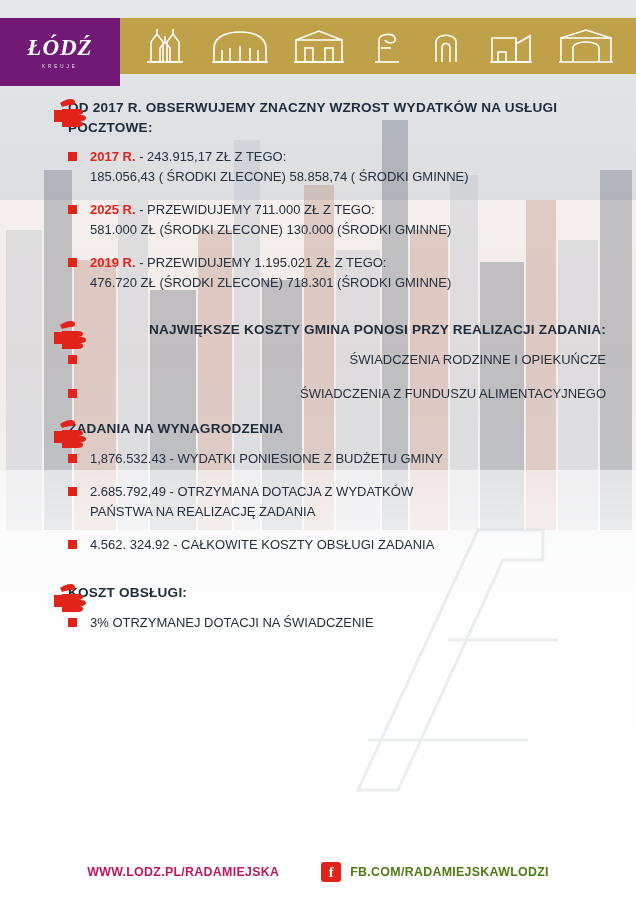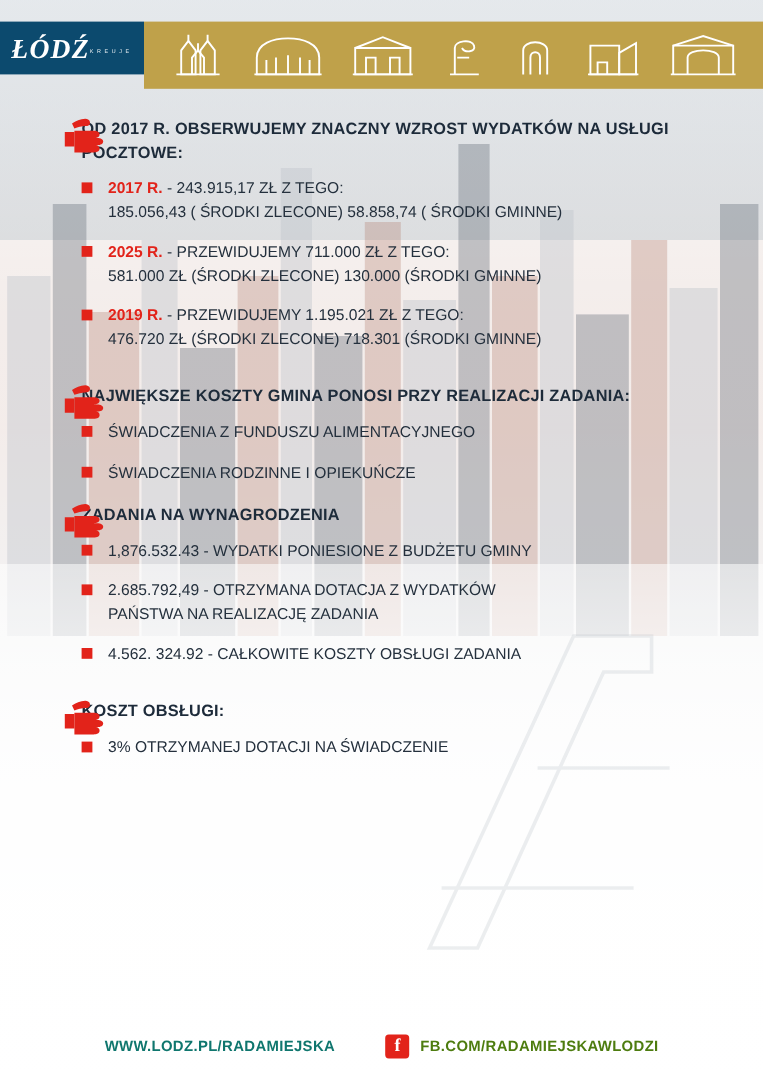--- a/index.html
+++ b/index.html
@@ -62,23 +62,23 @@
 
   
   .header {
     position: absolute;
     left: 0; top: 18px;
     width: 636px; height: 56px;
     display: flex;
     z-index: 5;
   }
   .logo-box {
-    width: 120px; height: 44px;
-    background: #0c4a6e;
-    display:flex; flex-direction: row;
+    width: 120px; height: 68px;
+    background: #701a75;
+    display:flex; flex-direction: column;
     align-items:center; justify-content:center;
     color: #ffffff;
   }
   .logo-mark {
     font-family: "Liberation Serif", serif;
     font-size: 23px;
     letter-spacing: 1px;
     line-height: 1;
     font-style: italic;
     font-weight: 700;
@@ -157,21 +157,21 @@
     width: 636px;
     display: flex;
     align-items: center;
     justify-content: center;
     gap: 42px;
     z-index: 6;
   }
   .footer .site {
     font-weight: 700;
     font-size: 12.4px;
-    color: #0f766e;
+    color: #be185d;
     letter-spacing: .3px;
   }
   .fb-group { display:flex; align-items:center; gap: 9px; }
   .fb-icon {
     width: 20px; height: 20px;
     background: #e2231a;
     border-radius: 3px;
     color: #fff;
     font-family: "Liberation Serif", serif;
     font-weight: 700;
@@ -311,75 +311,75 @@
           <span class="ln">581.000 ZŁ  (ŚRODKI ZLECONE) 130.000 (ŚRODKI GMINNE)</span>
         </li>
         <li>
           <span class="sq"></span>
           <span class="yr">2019 R.</span><span> - PRZEWIDUJEMY 1.195.021 ZŁ Z TEGO:</span>
           <span class="ln">476.720 ZŁ (ŚRODKI ZLECONE)  718.301 (ŚRODKI GMINNE)</span>
         </li>
       </ul>
     </div>
 
+    <div class="section" style="margin-top:26px;text-align:right;">
+      <svg class="hand" viewBox="0 0 40 34">
+        <g fill="#e2231a">
+          <path d="M2 14 h8 v12 h-8z"></path>
+          <path d="M10 11 c3-1 6-2 9-2 c3 0 4-1 4-3 c0-2-2-3-4-3 c-4 0-8 2-11 4 z"></path>
+          <path d="M10 13 h16 c3 0 5 1 5 3 c0 2-2 3-5 3 h-6 h9 c3 0 5 1 5 3 c0 2-2 3-5 3 h-9 h7 c3 0 4 1 4 3 c0 2-2 3-5 3 h-16 z"></path>
+        </g>
+      </svg>
+      <p class="sec-title">NAJWIĘKSZE KOSZTY GMINA PONOSI PRZY REALIZACJI ZADANIA:</p>
+      <ul class="items">
+        <li>
+          <span class="sq"></span>
+          <span>ŚWIADCZENIA RODZINNE I OPIEKUŃCZE</span>
+        </li>
+        <li>
+          <span class="sq"></span>
+          <span>ŚWIADCZENIA Z FUNDUSZU ALIMENTACYJNEGO</span>
+        </li>
+      </ul>
+    </div>
+
+    <div class="section" style="margin-top:14px;">
+      <svg class="hand" viewBox="0 0 40 34">
+        <g fill="#e2231a">
+          <path d="M2 14 h8 v12 h-8z"></path>
+          <path d="M10 11 c3-1 6-2 9-2 c3 0 4-1 4-3 c0-2-2-3-4-3 c-4 0-8 2-11 4 z"></path>
+          <path d="M10 13 h16 c3 0 5 1 5 3 c0 2-2 3-5 3 h-6 h9 c3 0 5 1 5 3 c0 2-2 3-5 3 h-9 h7 c3 0 4 1 4 3 c0 2-2 3-5 3 h-16 z"></path>
+        </g>
+      </svg>
+      <p class="sec-title">ZADANIA NA WYNAGRODZENIA</p>
+      <ul class="items">
+        <li>
+          <span class="sq"></span>
+          <span>1,876.532.43 - WYDATKI PONIESIONE Z BUDŻETU GMINY</span>
+        </li>
+        <li>
+          <span class="sq"></span>
+          <span>2.685.792,49 - OTRZYMANA DOTACJA Z WYDATKÓW</span>
+          <span class="ln">PAŃSTWA NA REALIZACJĘ ZADANIA</span>
+        </li>
+        <li>
+          <span class="sq"></span>
+          <span>4.562. 324.92 - CAŁKOWITE KOSZTY OBSŁUGI ZADANIA</span>
+        </li>
+      </ul>
+    </div>
+
     <div class="section" style="margin-top:26px;">
       <svg class="hand" viewBox="0 0 40 34">
         <g fill="#e2231a">
           <path d="M2 14 h8 v12 h-8z"></path>
           <path d="M10 11 c3-1 6-2 9-2 c3 0 4-1 4-3 c0-2-2-3-4-3 c-4 0-8 2-11 4 z"></path>
           <path d="M10 13 h16 c3 0 5 1 5 3 c0 2-2 3-5 3 h-6 h9 c3 0 5 1 5 3 c0 2-2 3-5 3 h-9 h7 c3 0 4 1 4 3 c0 2-2 3-5 3 h-16 z"></path>
         </g>
       </svg>
-      <p class="sec-title">NAJWIĘKSZE KOSZTY GMINA PONOSI PRZY REALIZACJI ZADANIA:</p>
-      <ul class="items">
-        <li>
-          <span class="sq"></span>
-          <span>ŚWIADCZENIA Z FUNDUSZU ALIMENTACYJNEGO</span>
-        </li>
-        <li>
-          <span class="sq"></span>
-          <span>ŚWIADCZENIA RODZINNE I OPIEKUŃCZE</span>
-        </li>
-      </ul>
-    </div>
-
-    <div class="section" style="margin-top:14px;">
-      <svg class="hand" viewBox="0 0 40 34">
-        <g fill="#e2231a">
-          <path d="M2 14 h8 v12 h-8z"></path>
-          <path d="M10 11 c3-1 6-2 9-2 c3 0 4-1 4-3 c0-2-2-3-4-3 c-4 0-8 2-11 4 z"></path>
-          <path d="M10 13 h16 c3 0 5 1 5 3 c0 2-2 3-5 3 h-6 h9 c3 0 5 1 5 3 c0 2-2 3-5 3 h-9 h7 c3 0 4 1 4 3 c0 2-2 3-5 3 h-16 z"></path>
-        </g>
-      </svg>
-      <p class="sec-title">ZADANIA NA WYNAGRODZENIA</p>
-      <ul class="items">
-        <li>
-          <span class="sq"></span>
-          <span>1,876.532.43 - WYDATKI PONIESIONE Z BUDŻETU GMINY</span>
-        </li>
-        <li>
-          <span class="sq"></span>
-          <span>2.685.792,49 - OTRZYMANA DOTACJA Z WYDATKÓW</span>
-          <span class="ln">PAŃSTWA NA REALIZACJĘ ZADANIA</span>
-        </li>
-        <li>
-          <span class="sq"></span>
-          <span>4.562. 324.92 - CAŁKOWITE KOSZTY OBSŁUGI ZADANIA</span>
-        </li>
-      </ul>
-    </div>
-
-    <div class="section" style="margin-top:26px;">
-      <svg class="hand" viewBox="0 0 40 34">
-        <g fill="#e2231a">
-          <path d="M2 14 h8 v12 h-8z"></path>
-          <path d="M10 11 c3-1 6-2 9-2 c3 0 4-1 4-3 c0-2-2-3-4-3 c-4 0-8 2-11 4 z"></path>
-          <path d="M10 13 h16 c3 0 5 1 5 3 c0 2-2 3-5 3 h-6 h9 c3 0 5 1 5 3 c0 2-2 3-5 3 h-9 h7 c3 0 4 1 4 3 c0 2-2 3-5 3 h-16 z"></path>
-        </g>
-      </svg>
       <p class="sec-title">KOSZT OBSŁUGI:</p>
       <ul class="items">
         <li>
           <span class="sq"></span>
           <span>3% OTRZYMANEJ DOTACJI NA ŚWIADCZENIE</span>
         </li>
       </ul>
     </div>
 
   </div>

